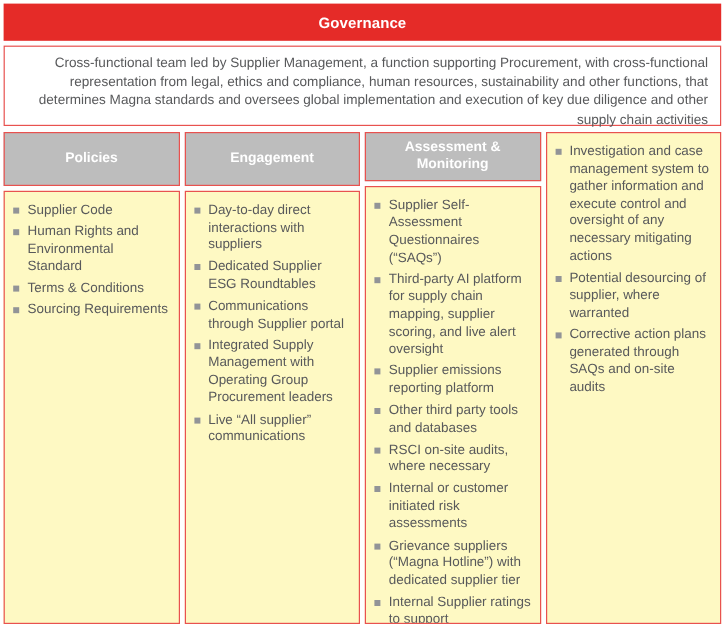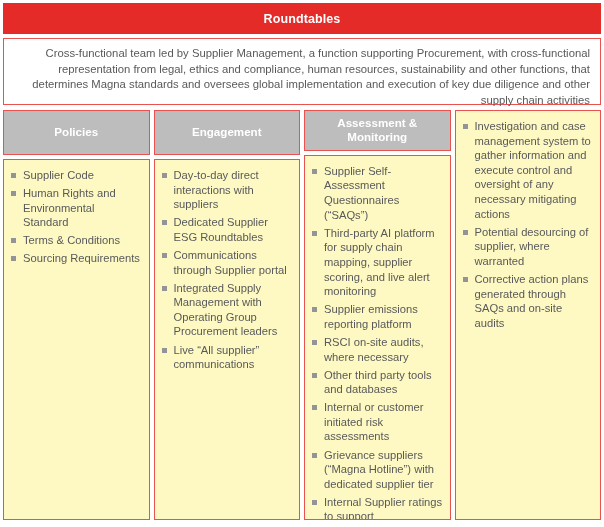--- a/index.html
+++ b/index.html
@@ -128,21 +128,21 @@
   .bullet-text {
     display: block;
   }
 </style>
 </head>
 <body>
 
 <div id="diagram">
 
   <div class="banner">
-    <span class="banner-title">Roundtables</span>
+    <span class="banner-title">Governance</span>
   </div>
 
   <div class="description">
     <span class="description-text">Cross-functional team led by Supplier Management, a function supporting Procurement, with cross-functional representation from legal, ethics and compliance, human resources, sustainability and other functions, that determines Magna standards and oversees global implementation and execution of key due diligence and other supply chain activities</span>
   </div>
 
   <div class="columns">
 
     <div class="column">
       <div class="col-header">
@@ -205,33 +205,33 @@
         <span class="col-header-title">Assessment &amp; Monitoring</span>
       </div>
       <div class="col-body">
         <ul class="bullet-list">
           <li class="bullet-item">
             <span class="bullet-marker"></span>
             <span class="bullet-text">Supplier Self-Assessment Questionnaires (“SAQs”)</span>
           </li>
           <li class="bullet-item">
             <span class="bullet-marker"></span>
-            <span class="bullet-text">Third-party AI platform for supply chain mapping, supplier scoring, and live alert monitoring</span>
+            <span class="bullet-text">Third-party AI platform for supply chain mapping, supplier scoring, and live alert oversight</span>
           </li>
           <li class="bullet-item">
             <span class="bullet-marker"></span>
             <span class="bullet-text">Supplier emissions reporting platform</span>
           </li>
           <li class="bullet-item">
             <span class="bullet-marker"></span>
+            <span class="bullet-text">Other third party tools and databases</span>
+          </li>
+          <li class="bullet-item">
+            <span class="bullet-marker"></span>
             <span class="bullet-text">RSCI on-site audits, where necessary</span>
-          </li>
-          <li class="bullet-item">
-            <span class="bullet-marker"></span>
-            <span class="bullet-text">Other third party tools and databases</span>
           </li>
           <li class="bullet-item">
             <span class="bullet-marker"></span>
             <span class="bullet-text">Internal or customer initiated risk assessments</span>
           </li>
           <li class="bullet-item">
             <span class="bullet-marker"></span>
             <span class="bullet-text">Grievance suppliers (“Magna Hotline”) with dedicated supplier tier</span>
           </li>
           <li class="bullet-item">

